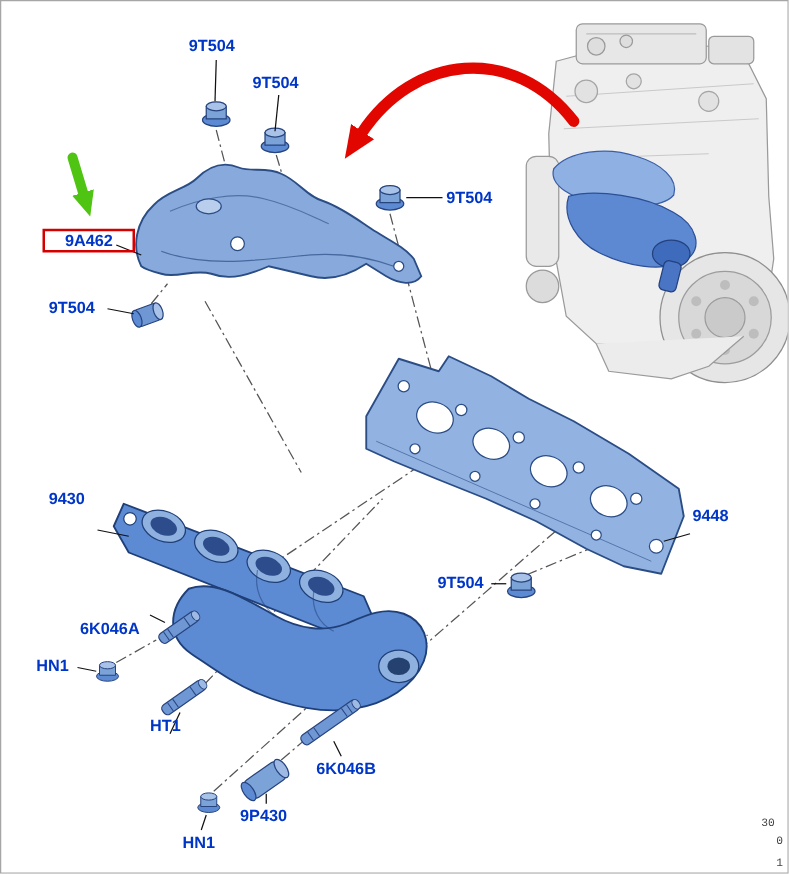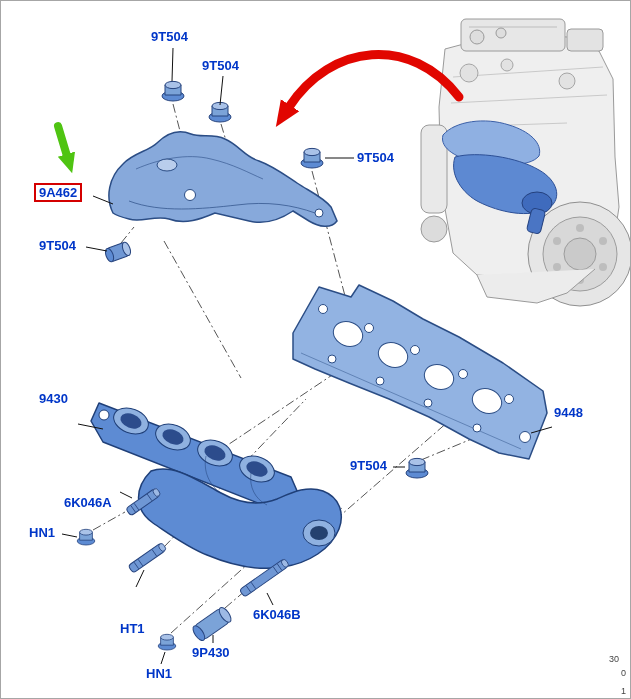--- a/index.html
+++ b/index.html
@@ -6,23 +6,23 @@
   .canvas{
     position:relative;width:631px;height:699px;box-sizing:border-box;
     background:#ffffff;border:1px solid #a6a6a6;overflow:hidden;
     font-family:"Liberation Sans",sans-serif;
   }
   .artwork{position:absolute;left:0;top:0;z-index:1;}
   .plabel{
     position:absolute;z-index:2;font-weight:bold;font-size:13px;
     color:#0036c8;white-space:nowrap;cursor:pointer;line-height:15px;
   }
-  .plabel.boxed{border:2px solid #d40000;padding:0 3px;}
+  .plabel.boxed{border:2px solid #d40000;padding:0 16px;}
   .corner{
-    position:absolute;z-index:2;font-size:9px;color:#444;line-height:10px;
+    position:absolute;z-index:2;font-size:9px;color:#444;line-height:10px;font-family:Liberation Mono, monospace;
   }
 </style>
 </head>
 <body>
 
 <div class="canvas">
 
   <svg class="artwork" width="631" height="699" viewBox="0 0 631 699">
     <defs>
       <g id="nut">
@@ -198,21 +198,21 @@
   <div class="plabel" style="left:150px;top:28px">9T504</div>
   <div class="plabel" style="left:201px;top:57px">9T504</div>
   <div class="plabel" style="left:356px;top:149px">9T504</div>
   <div class="plabel boxed" style="left:33px;top:182px">9A462</div>
   <div class="plabel" style="left:38px;top:237px">9T504</div>
   <div class="plabel" style="left:38px;top:390px">9430</div>
   <div class="plabel" style="left:553px;top:404px">9448</div>
   <div class="plabel" style="left:349px;top:457px">9T504</div>
   <div class="plabel" style="left:63px;top:494px">6K046A</div>
   <div class="plabel" style="left:28px;top:524px">HN1</div>
-  <div class="plabel" style="left:119px;top:620px">HT1</div>
+  <div class="plabel" style="left:119px;top:572px">HT1</div>
   <div class="plabel" style="left:252px;top:606px">6K046B</div>
   <div class="plabel" style="left:191px;top:644px">9P430</div>
   <div class="plabel" style="left:145px;top:665px">HN1</div>
 
   <div class="corner" style="left:608px;top:653px">30</div>
   <div class="corner" style="left:620px;top:667px">0</div>
   <div class="corner" style="left:620px;top:685px">1</div>
 
 </div>
 

